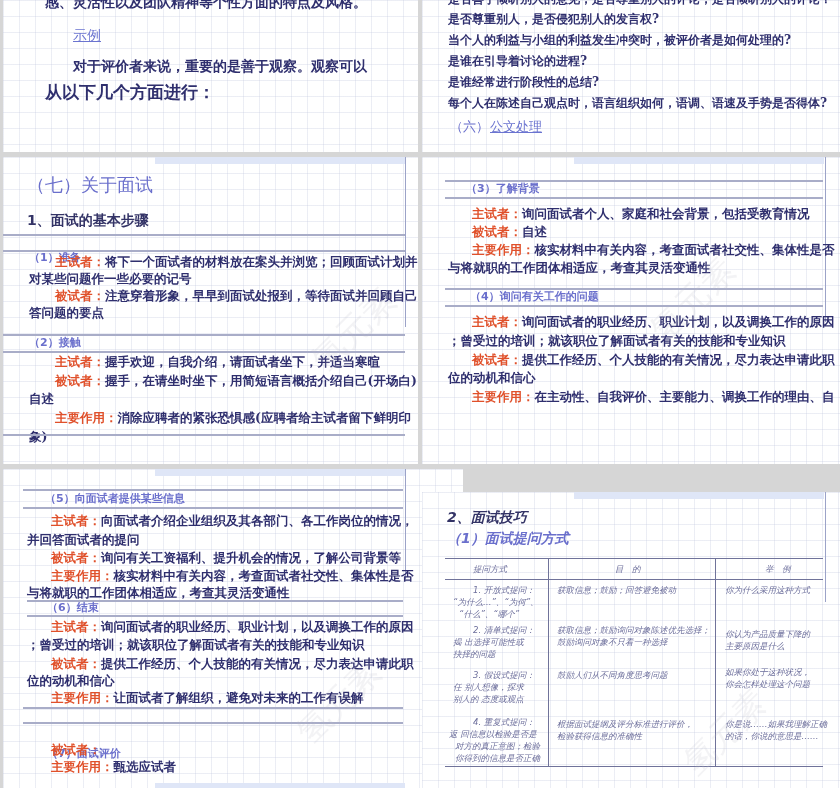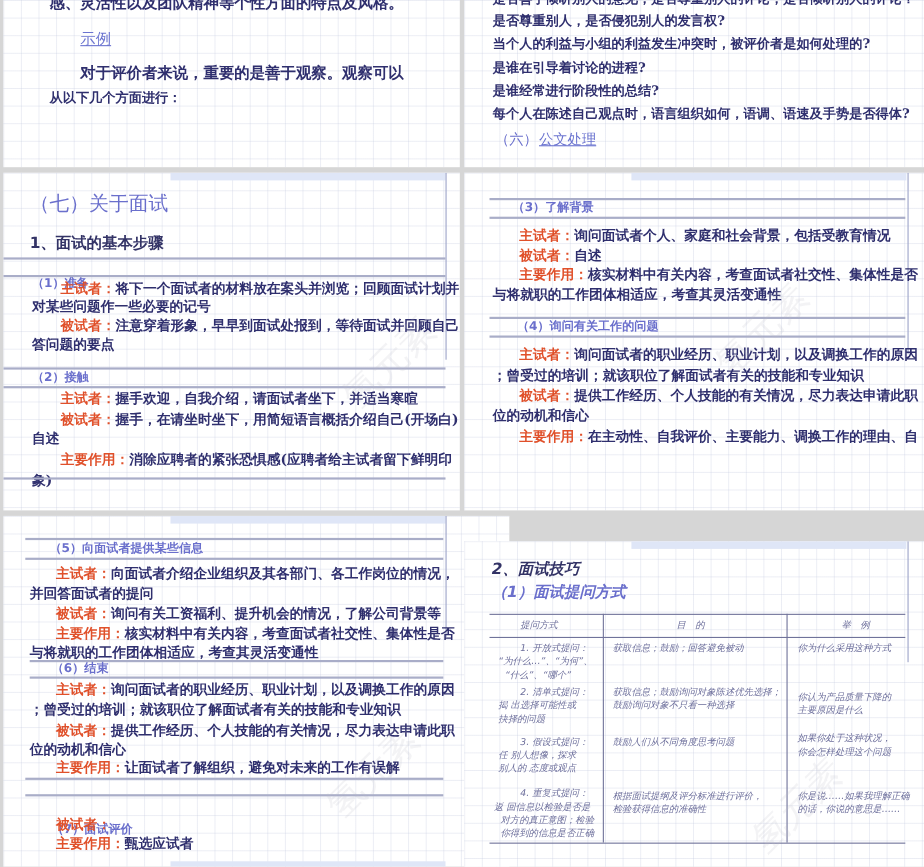--- a/index.html
+++ b/index.html
@@ -27,21 +27,21 @@
   .tcell { position: absolute; font-family: "DejaVu Sans", "Liberation Sans", sans-serif; font-size: 8.5px; color: #6d6f9c; line-height: 12px; white-space: nowrap; }
   .watermark { position: absolute; font-family: "DejaVu Sans", sans-serif; font-size: 34px; color: rgba(190,190,200,0.18); transform: rotate(-45deg); white-space: nowrap; pointer-events: none; }
 </style>
 </head>
 <body>
 
 <div class="slide" style="left:3px; top:0; width:415px; height:152px;">
   <div class="t body" style="left:42px; top:-6px; font-size:14px;">感、灵活性以及团队精神等个性方面的特点及风格。</div>
   <div class="t lnk" style="left:70px; top:27px; font-size:14px;">示例</div>
   <div class="t body" style="left:70px; top:58px; font-size:14px;">对于评价者来说，重要的是善于观察。观察可以</div>
-  <div class="t body" style="left:42px; top:81px; font-size:12px;">从以下几个方面进行：</div>
+  <div class="t body" style="left:42px; top:81px; font-size:17px;">从以下几个方面进行：</div>
 </div>
 
 <div class="slide" style="left:422px; top:0; width:418px; height:152px;">
   <div class="t body" style="left:26px; top:-9px; font-size:12px;">是否善于倾听别人的意见，是否尊重别人的评论，是否倾听别人的评论？</div>
   <div class="t body" style="left:26px; top:11px; font-size:12px;">是否尊重别人，是否侵犯别人的发言权?</div>
   <div class="t body" style="left:26px; top:32px; font-size:12px;">当个人的利益与小组的利益发生冲突时，被评价者是如何处理的?</div>
   <div class="t body" style="left:26px; top:53px; font-size:12px;">是谁在引导着讨论的进程?</div>
   <div class="t body" style="left:26px; top:74px; font-size:12px;">是谁经常进行阶段性的总结?</div>
   <div class="t body" style="left:26px; top:95px; font-size:12px;">每个人在陈述自己观点时，语言组织如何，语调、语速及手势是否得体?</div>
   <div class="t h-blue" style="left:28px; top:118px; font-size:13px;">（六）</div>

